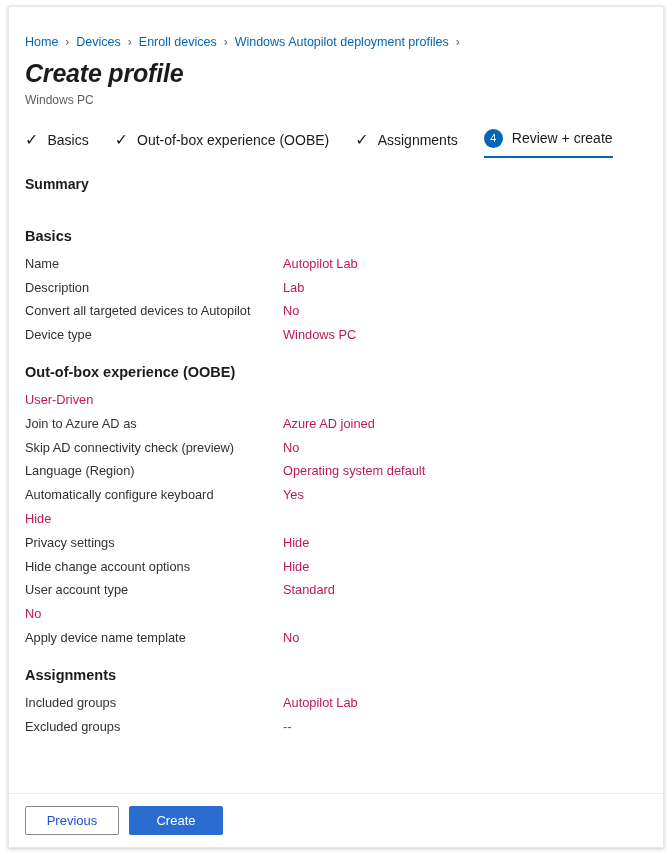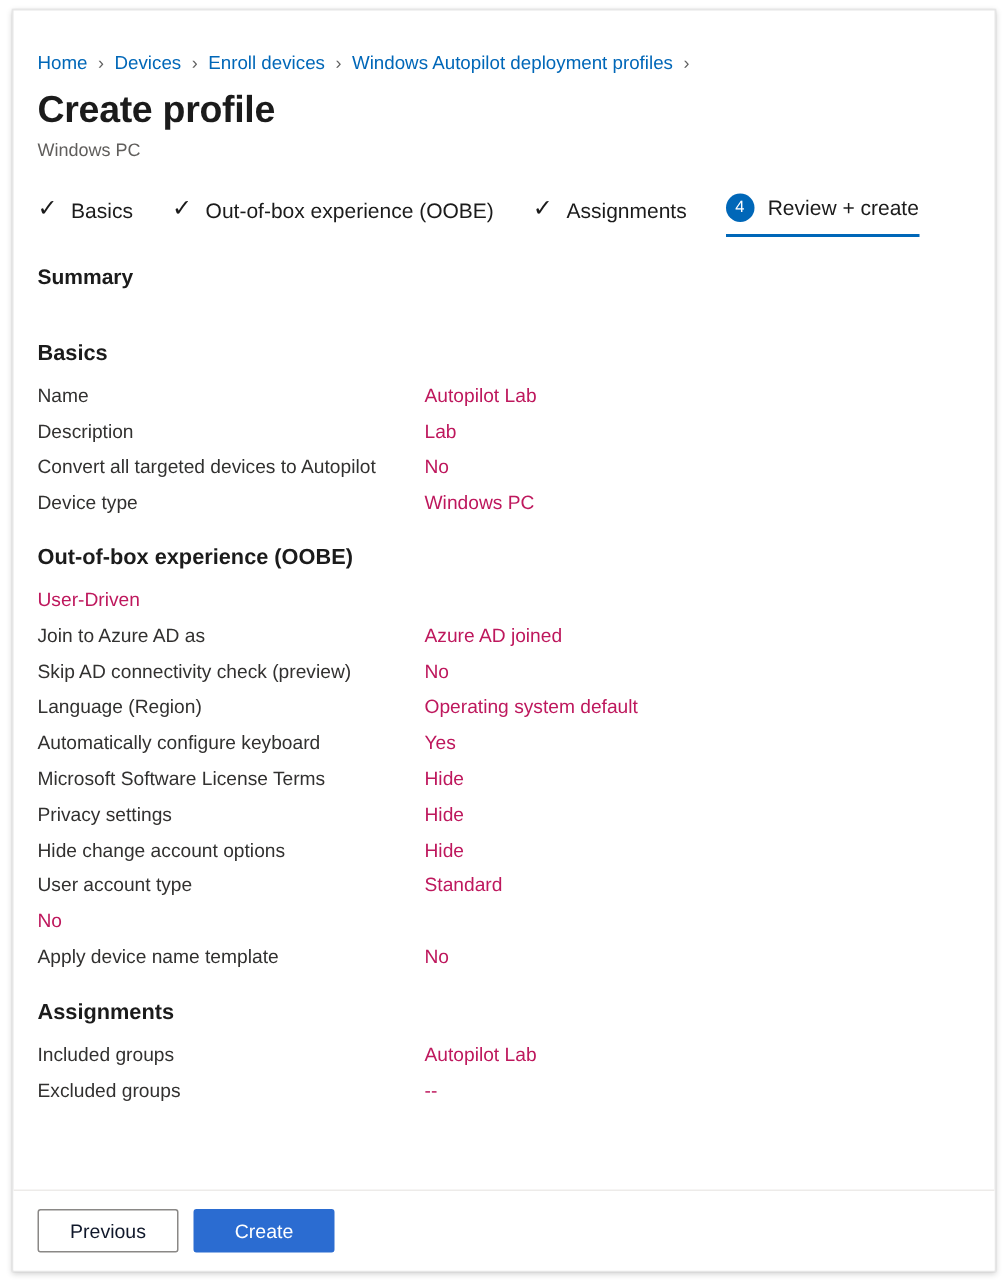--- a/index.html
+++ b/index.html
@@ -55,20 +55,21 @@
   }
 
   
   .title-block { padding: 10px 16px 0 16px; }
   .title {
     font-size: 25px;
     font-weight: bold;
     color: #1b1b1b;
     letter-spacing: -0.2px;
     line-height: 1.15;
+    font-style: italic;
   }
   .subtitle {
     margin-top: 5px;
     font-size: 12px;
     color: #605e5c;
   }
 
   
   .tabs {
     display: flex;
@@ -155,21 +156,21 @@
     font-family: "Liberation Sans", sans-serif;
     border-radius: 2px;
     cursor: pointer;
     display: inline-flex;
     align-items: center;
     justify-content: center;
   }
   .btn-secondary {
     background: #ffffff;
     border: 1px solid #8a8886;
-    color: #0f172a;
+    color: #1d4ed8;
   }
   .btn-primary {
     background: #2b6cd1;
     border: 1px solid #2b6cd1;
     color: #ffffff;
   }
 </style>
 </head>
 <body>
 
@@ -250,21 +251,20 @@
           </div>
           <div class="kv">
             <div class="k">Language (Region)</div>
             <div class="v">Operating system default</div>
           </div>
           <div class="kv">
             <div class="k">Automatically configure keyboard</div>
             <div class="v">Yes</div>
           </div>
           <div class="kv">
-            <div class="k">Microsoft Software License Terms</div>
             <div class="v">Hide</div>
           </div>
           <div class="kv">
             <div class="k">Privacy settings</div>
             <div class="v">Hide</div>
           </div>
           <div class="kv">
             <div class="k">Hide change account options</div>
             <div class="v">Hide</div>
           </div>

